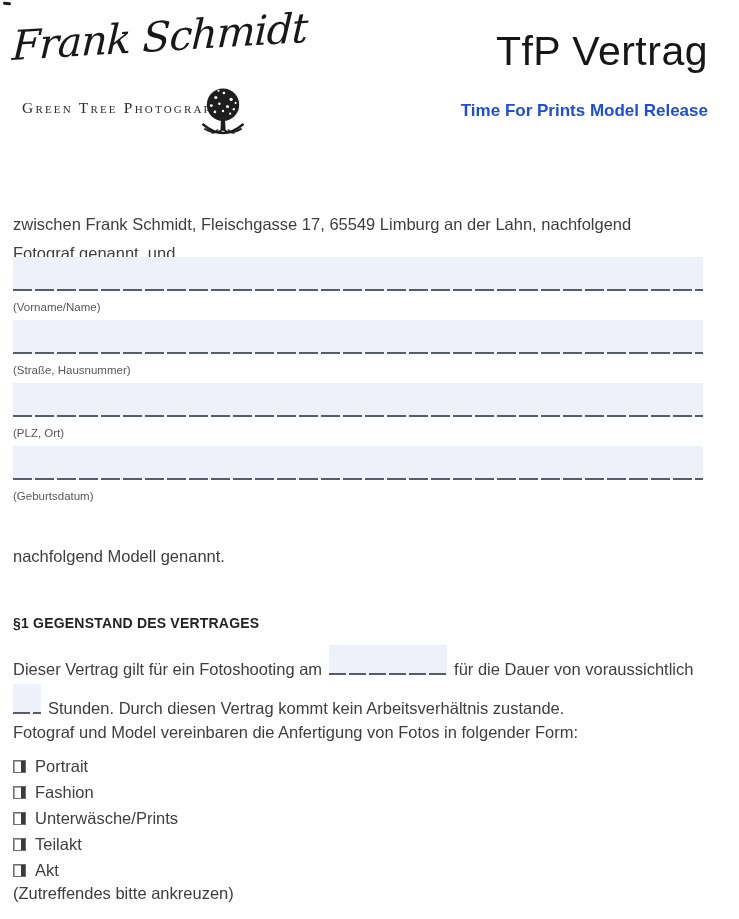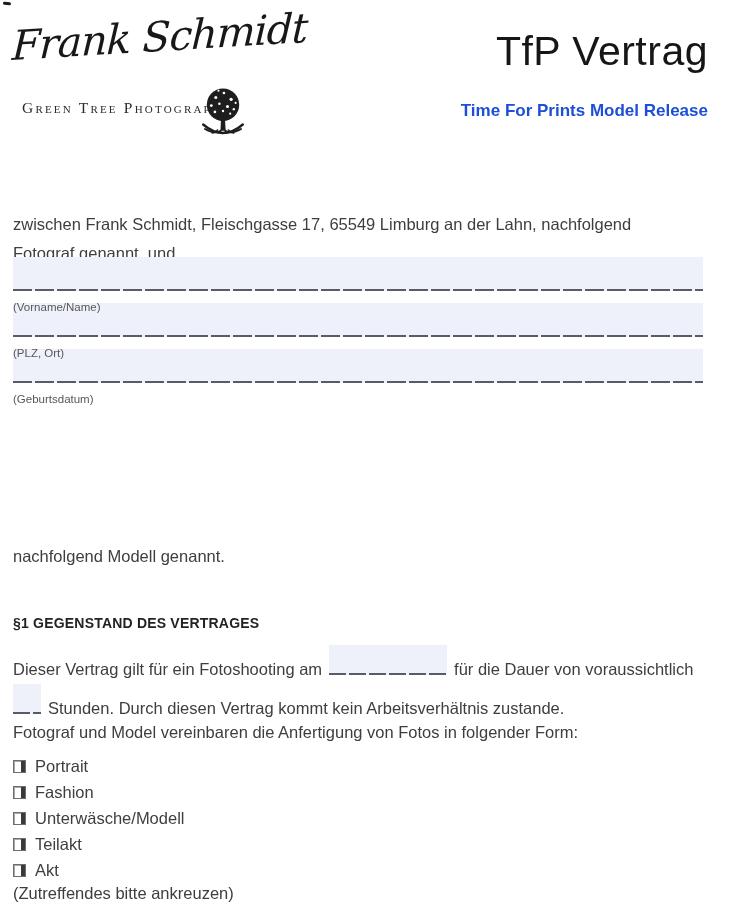--- a/index.html
+++ b/index.html
@@ -39,21 +39,21 @@
     color:#1d4ed8; white-space:nowrap;
   }
 
   
   .abs { position:absolute; left:13px; }
   .bodytext { font-size:16.5px; line-height:29px; color:#3e3e3e; }
   .nowrap { white-space:nowrap; }
 
   
   .fields { position:absolute; left:13px; top:257px; width:690px; }
-  .field-group { height:46px; }
+  .field-group { height:63px; }
   .field-box {
     width:690px; height:34px; background:#eef0fa;
     background-image:repeating-linear-gradient(to right,#585c68 0 19px,rgba(0,0,0,0) 19px 22px);
     background-size:100% 2px; background-position:left bottom; background-repeat:no-repeat;
     font-size:16px; color:#3e3e3e; padding:4px 6px; cursor:text;
   }
   .field-label { margin-top:9px; font-size:11.5px; color:#575757; line-height:14px; }
 
   
   .inline-blank {
@@ -129,20 +129,24 @@
     <div class="nowrap">Fotograf genannt, und</div>
   </div>
 
   <div class="fields">
     <div class="field-group">
       <div class="field-box"></div>
       <div class="field-label">(Vorname/Name)</div>
     </div>
     <div class="field-group">
       <div class="field-box"></div>
+      <div class="field-label">(Straße, Hausnummer)</div>
+    </div>
+    <div class="field-group">
+      <div class="field-box"></div>
       <div class="field-label">(PLZ, Ort)</div>
     </div>
     <div class="field-group">
       <div class="field-box"></div>
       <div class="field-label">(Geburtsdatum)</div>
     </div>
   </div>
 
   <div class="abs bodytext nowrap" style="top:542px;">nachfolgend Modell genannt.</div>
 
@@ -159,21 +163,21 @@
     <div class="cb-row">
       <span class="cb"></span>
       <span class="cb-label">Portrait</span>
     </div>
     <div class="cb-row">
       <span class="cb"></span>
       <span class="cb-label">Fashion</span>
     </div>
     <div class="cb-row">
       <span class="cb"></span>
-      <span class="cb-label">Unterwäsche/Modell</span>
+      <span class="cb-label">Unterwäsche/Prints</span>
     </div>
     <div class="cb-row">
       <span class="cb"></span>
       <span class="cb-label">Teilakt</span>
     </div>
     <div class="cb-row">
       <span class="cb"></span>
       <span class="cb-label">Akt</span>
     </div>
   </div>

